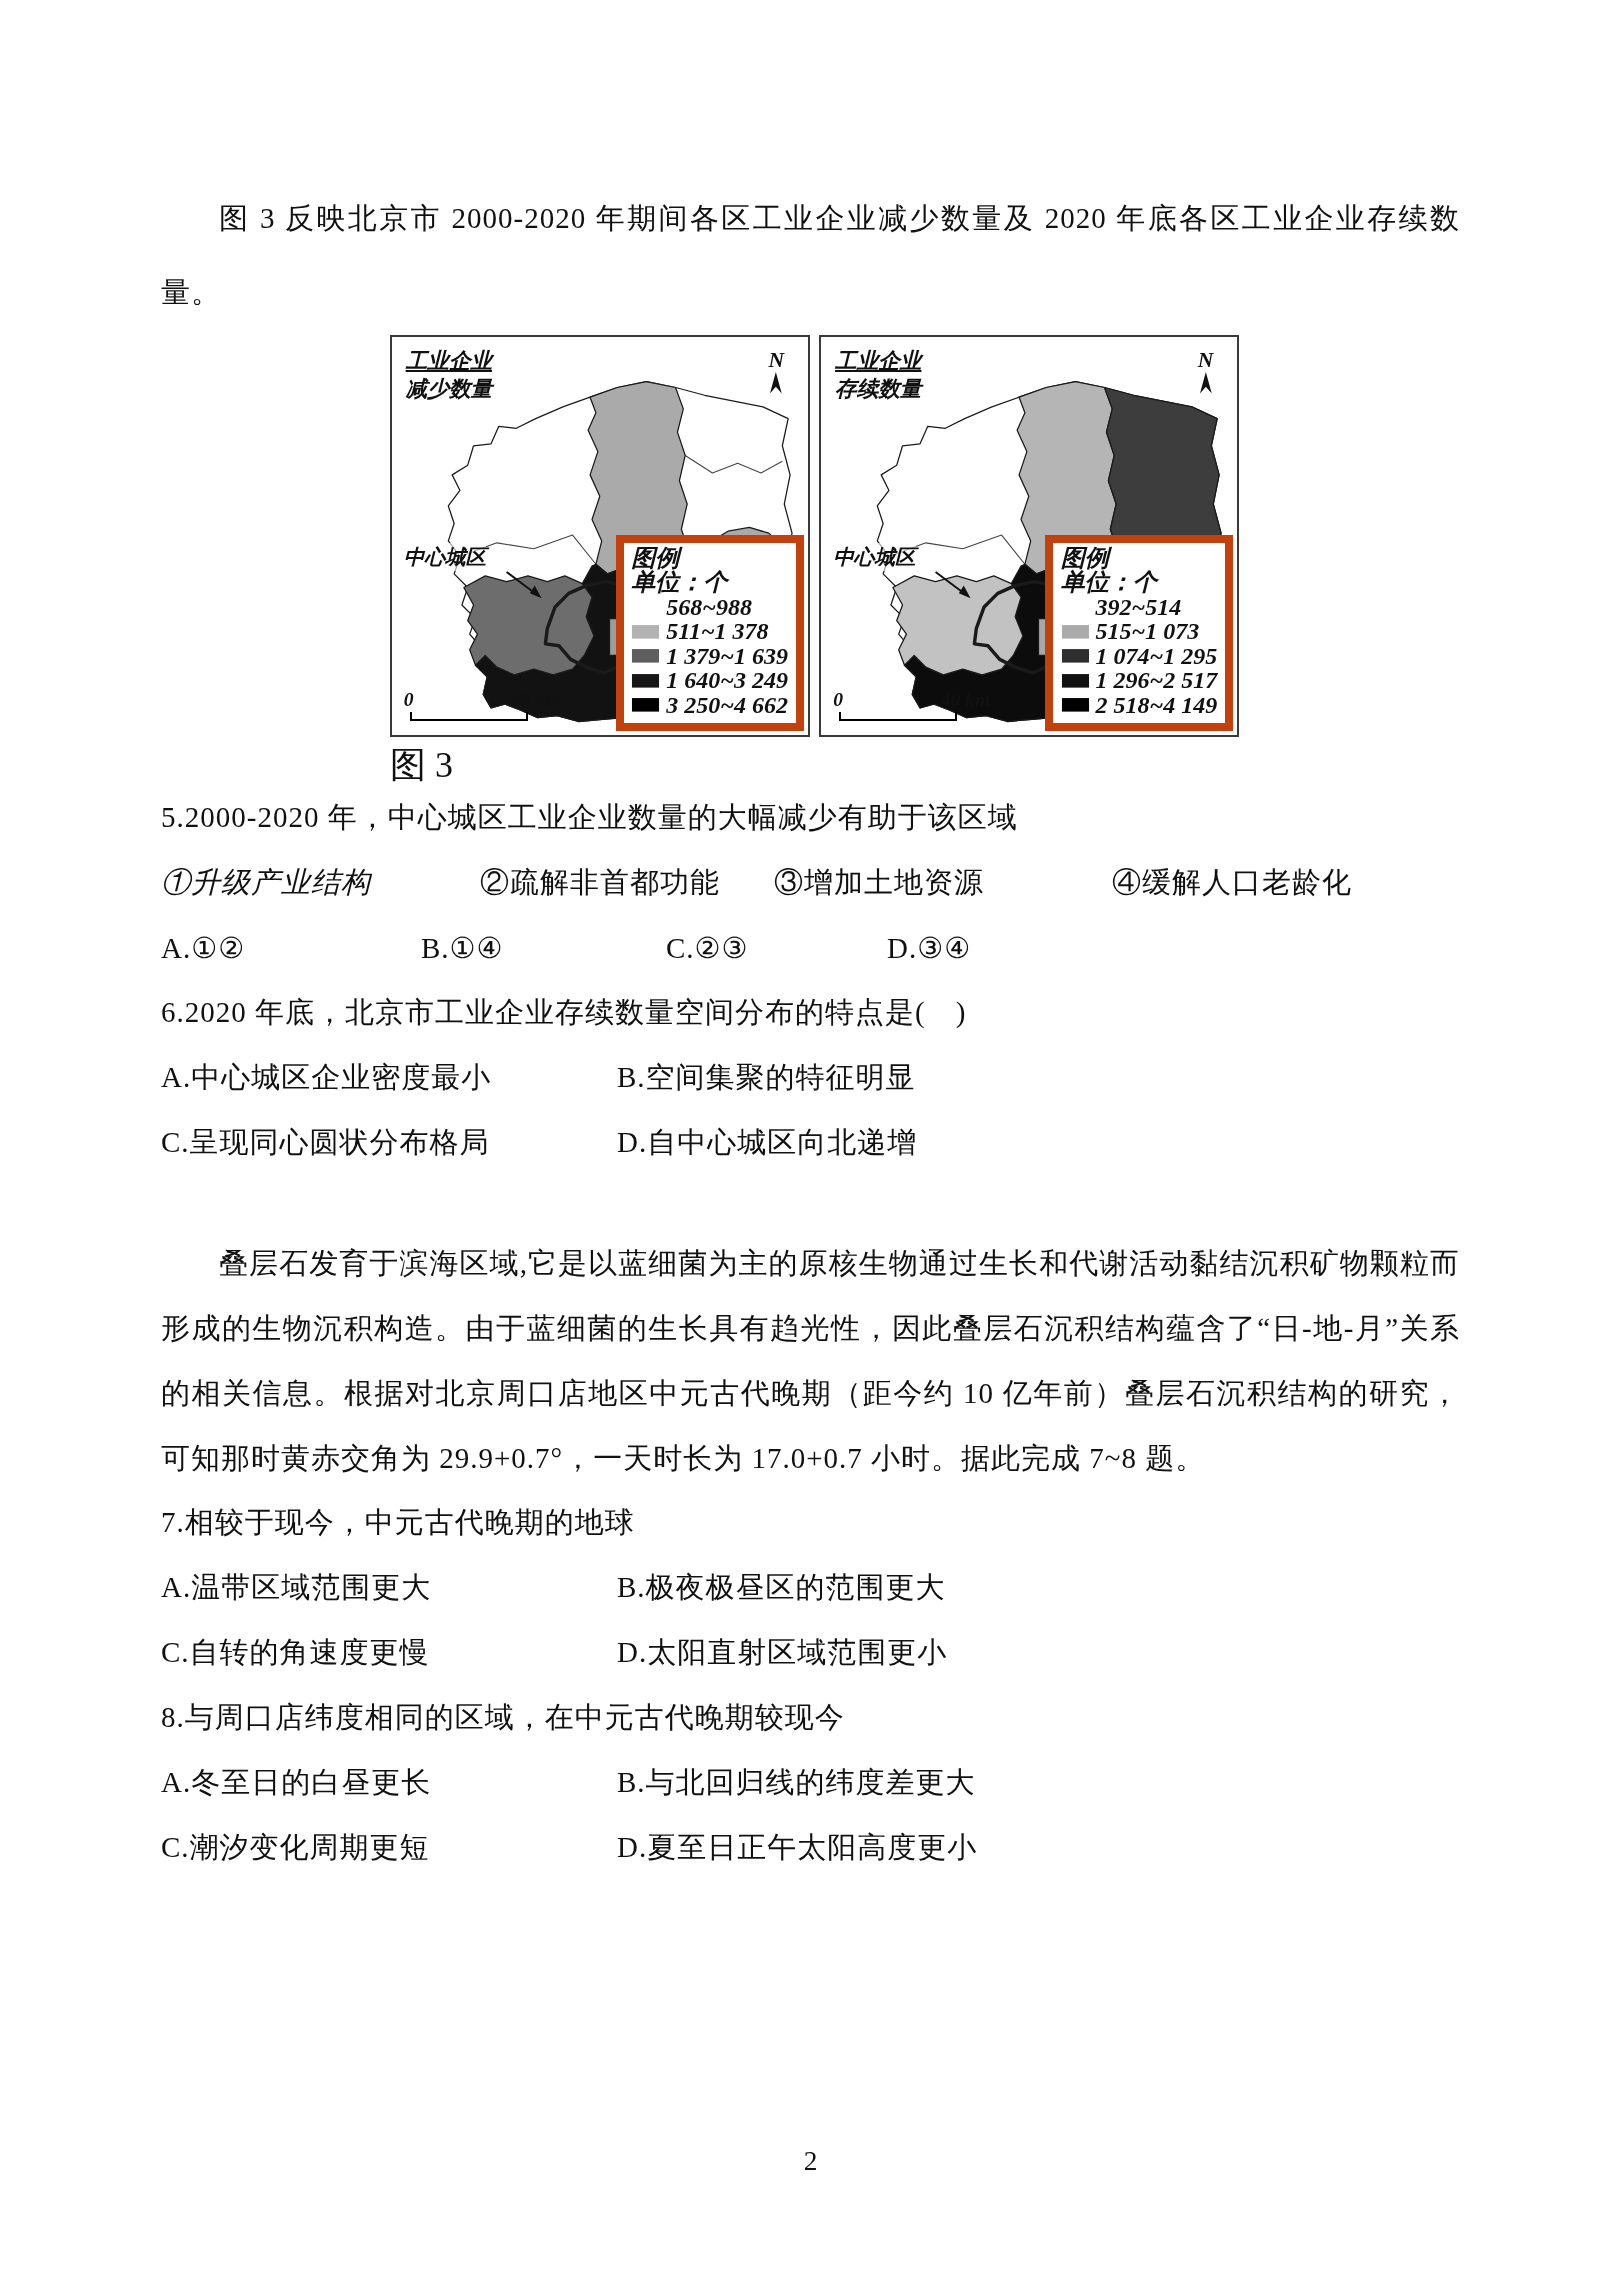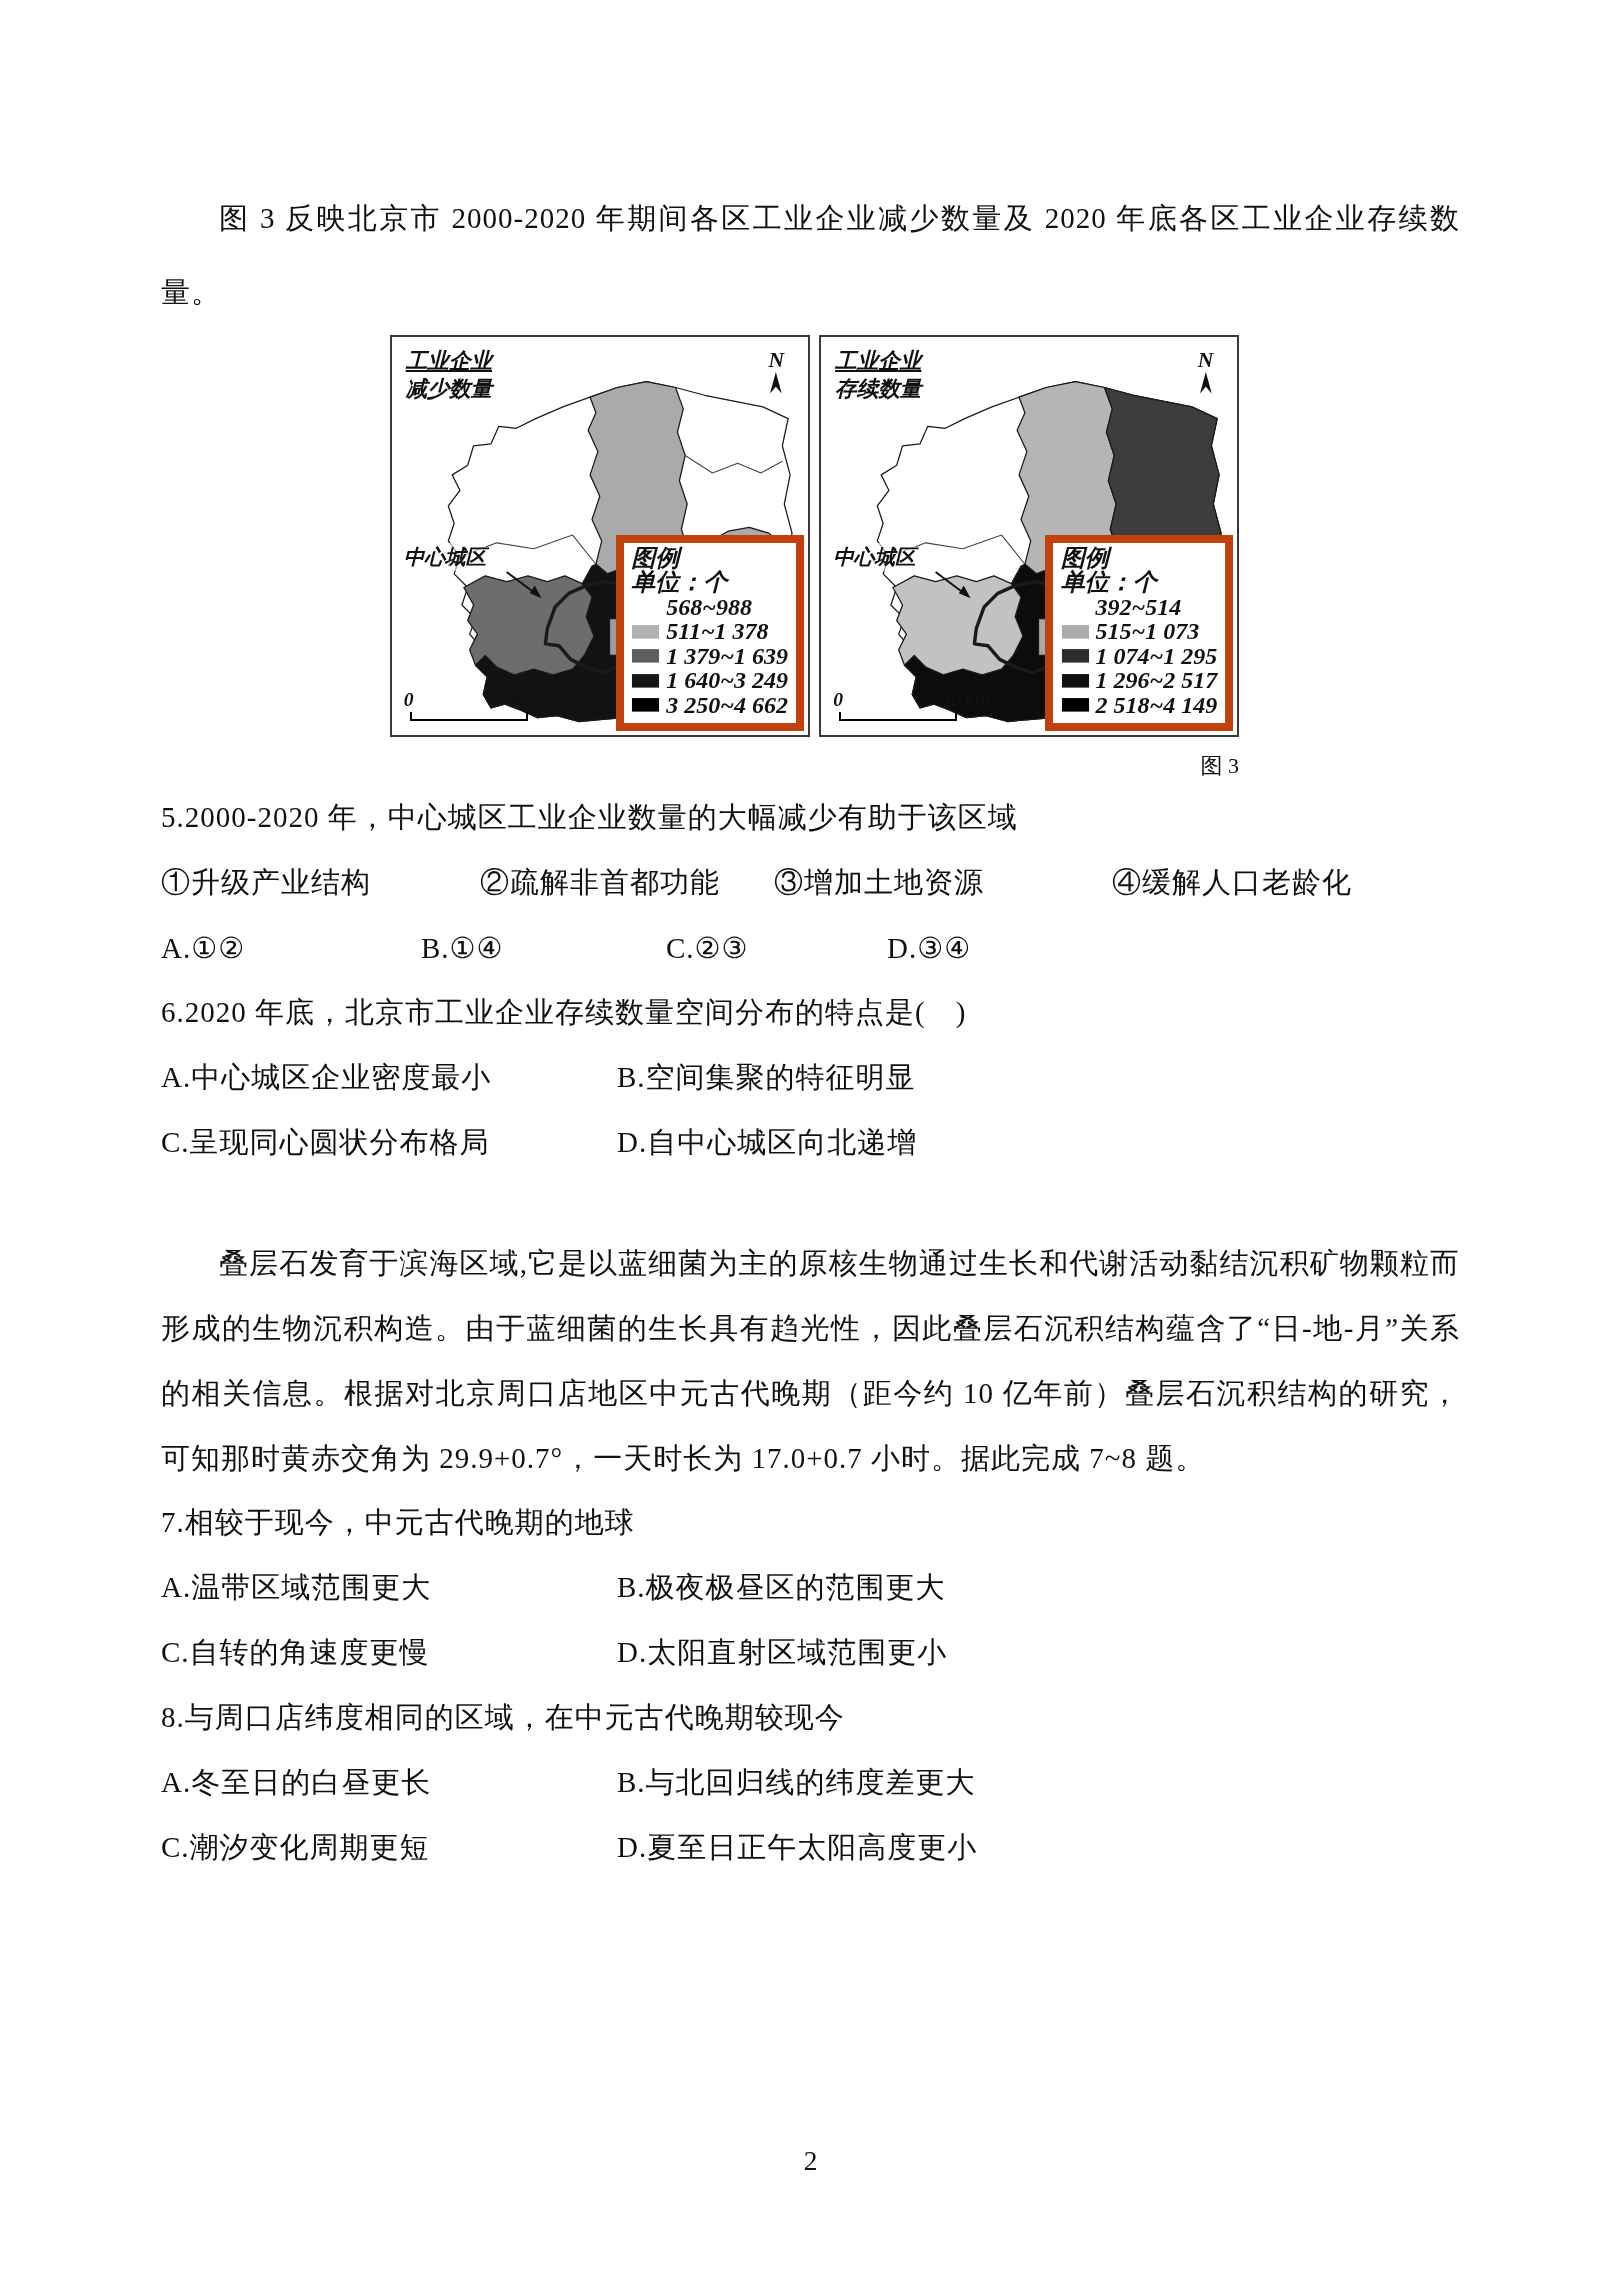--- a/index.html
+++ b/index.html
@@ -33,25 +33,25 @@
             background:#fff; padding:2.9px 7.8px 5.9px 7.8px; font-size:24px; line-height:24.5px;
             font-weight:bold; }
   .lg-row { display:flex; align-items:center; gap:5.9px; white-space:nowrap; }
   .sw { width:29px; height:15.7px; flex:none; display:block; }
   .scale { position:absolute; left:11.8px; bottom:13.7px; z-index:2; font-size:19.6px;
            font-weight:bold; }
   .scale-labels { display:flex; justify-content:space-between; width:157px; }
   .scale-bar { width:118px; height:8.8px; margin:1px 0 0 5.9px;
                border-left:2px solid #000; border-right:2px solid #000;
                border-bottom:2px solid #000; }
-  .fig-caption { margin-top:7.8px; text-align:right; font-size:22px; line-height:41px; }
+  .fig-caption { margin-top:7.8px; text-align:left; font-size:36px; line-height:41px; }
 
   .line { height:65px; display:flex; align-items:center; font-size:29px;
           letter-spacing:1px; white-space:nowrap; }
-  .q5sub span:nth-child(1){ width:319px; } .q5sub span:nth-child(2){ width:294px; }
+  .q5sub span:nth-child(1){ width:319px;font-style:italic; } .q5sub span:nth-child(2){ width:294px; }
   .q5sub span:nth-child(3){ width:338px; }
   .q5ch span:nth-child(1){ width:260px; } .q5ch span:nth-child(2){ width:245px; }
   .q5ch span:nth-child(3){ width:221px; }
   .two-col span:first-child { width:456px; }
 
   .pageno { position:absolute; bottom:116px; left:0; width:100%; text-align:center;
             font-size:27.4px; }
 </style>
 </head>
 <body>

